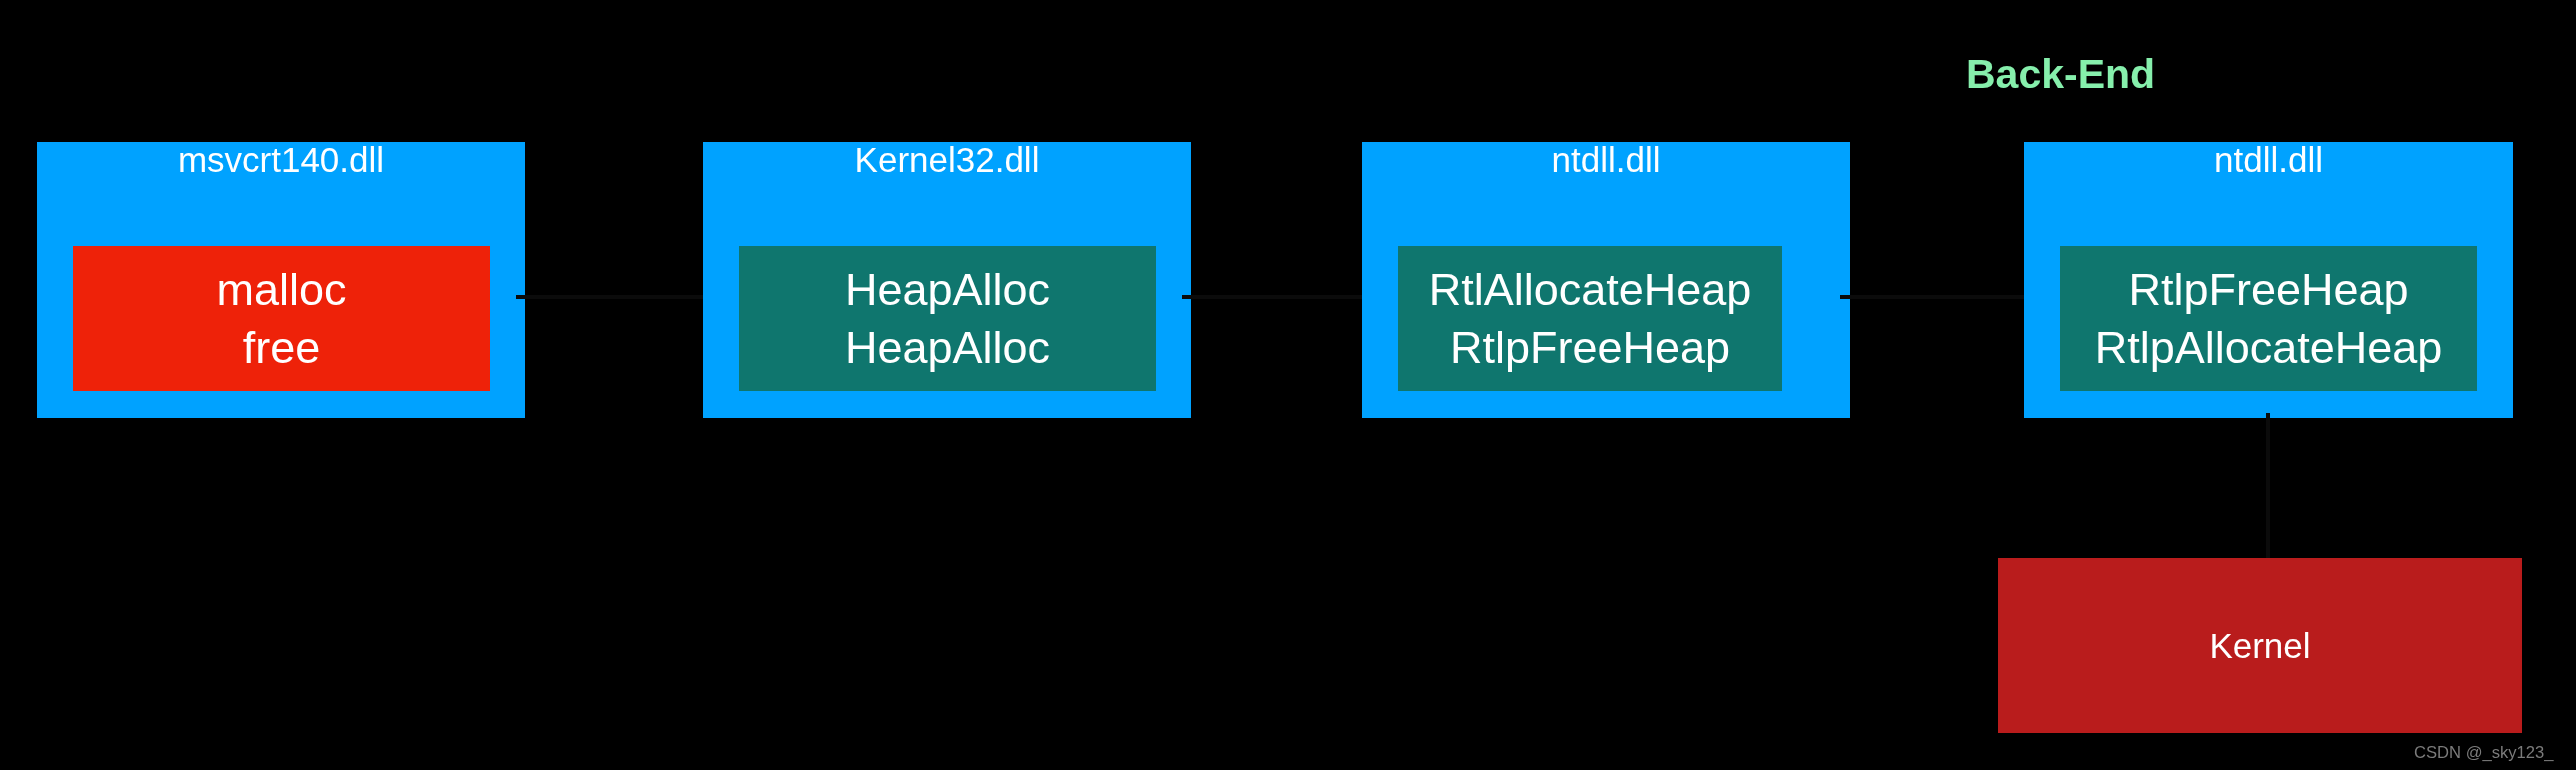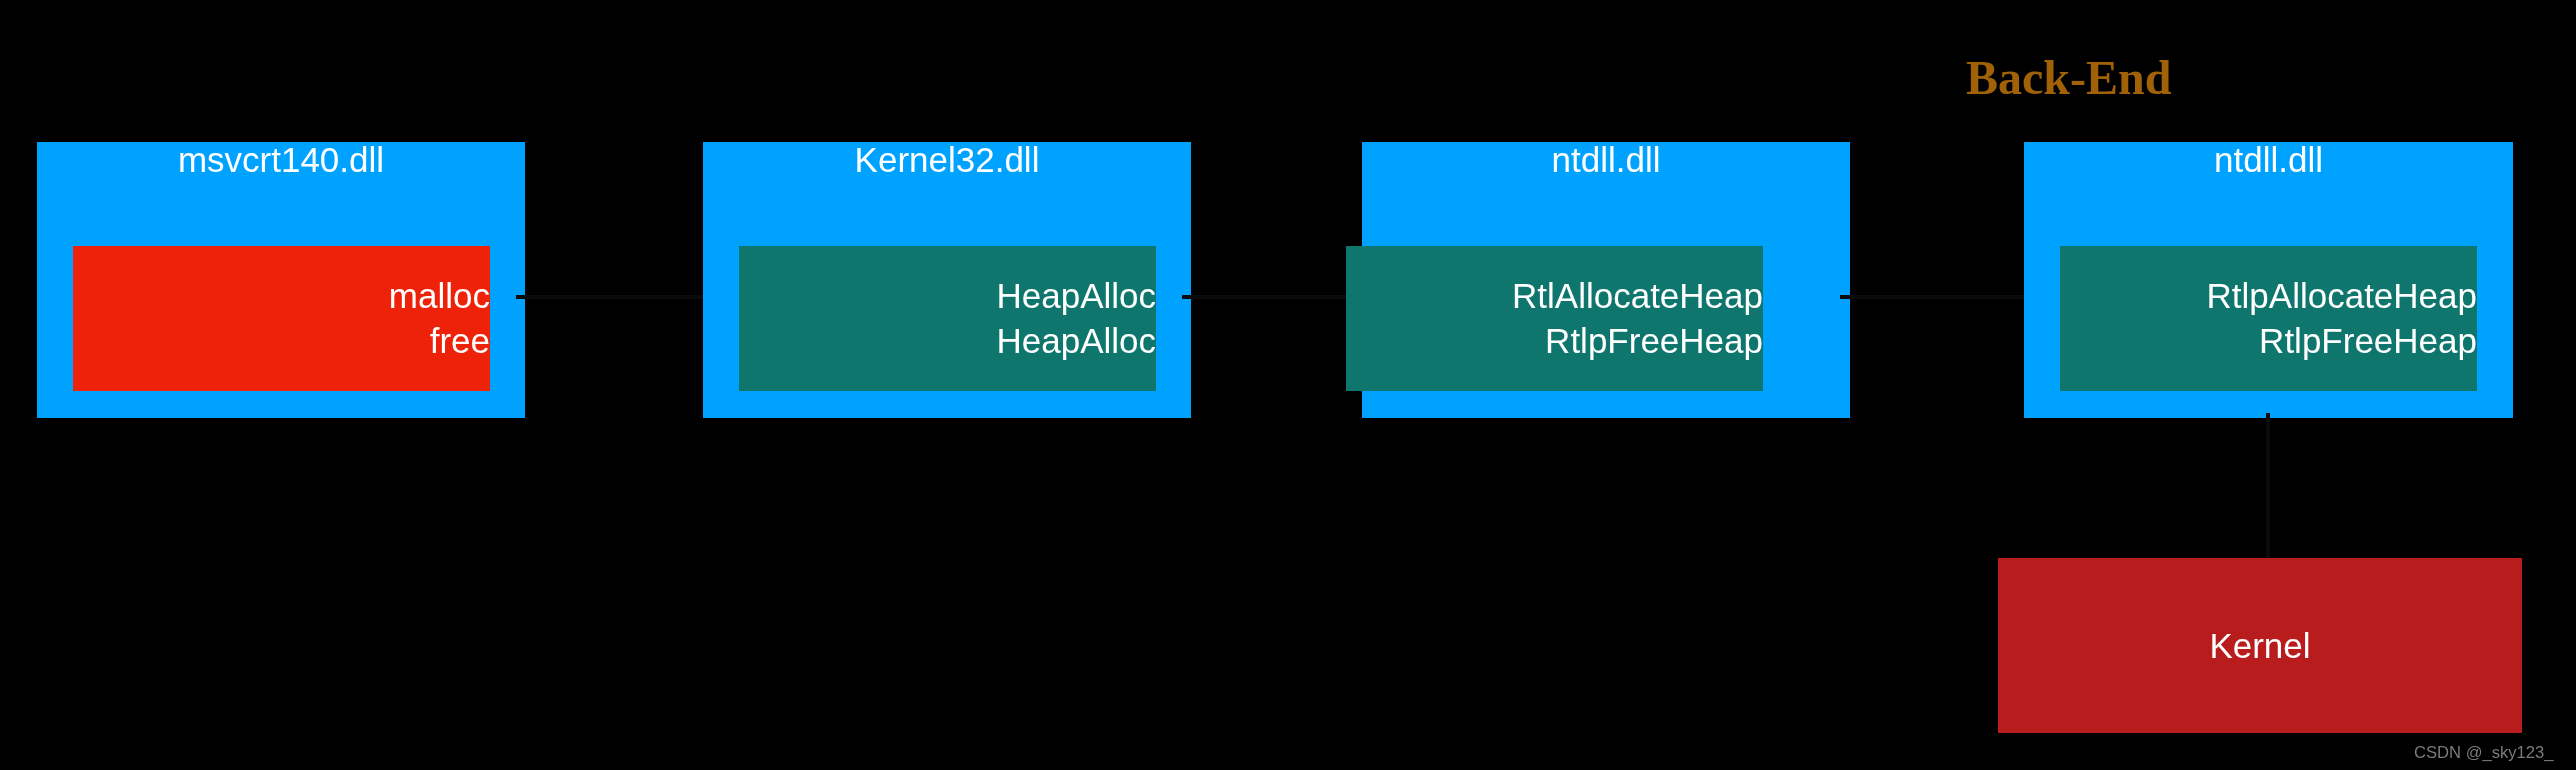--- a/index.html
+++ b/index.html
@@ -16,27 +16,26 @@
     position: relative;
     width: 2576px;
     height: 770px;
     background: #000000;
     overflow: hidden;
   }
 
   
   .section-title {
     position: absolute;
-    color: #a16207;
+    color: #86efac;
     font-weight: bold;
-    font-size: 48px;
+    font-size: 41px;
     letter-spacing: 0px;
     white-space: nowrap;
     line-height: 1;
-    font-family: Liberation Serif, serif;
   }
 
   
   .module-box {
     position: absolute;
     background: #00a2ff;
     box-sizing: border-box;
     display: flex;
     flex-direction: column;
     align-items: center;
@@ -48,24 +47,24 @@
     white-space: nowrap;
     text-align: center;
   }
 
   
   .func-box {
     position: absolute;
     box-sizing: border-box;
     display: flex;
     flex-direction: column;
-    align-items: flex-end;
+    align-items: center;
     justify-content: center;
     color: #ffffff;
-    font-size: 35px;
+    font-size: 45px;
     line-height: 1.28;
     text-align: center;
     white-space: nowrap;
   }
   .func-box.red   { background: #ee2209; }
   .func-box.green { background: #0f766e; }
   .func-line { display: block; }
 
   
   .kernel-box {
@@ -125,33 +124,33 @@
   <div class="func-box green" style="left:739px; top:246px; width:417px; height:145px;">
     <span class="func-line">HeapAlloc</span>
     <span class="func-line">HeapAlloc</span>
   </div>
 
   <div class="connector-h" style="left:1182px; top:295px; width:188px;"></div>
 
   <div class="module-box" style="left:1362px; top:142px; width:488px; height:276px;">
     <div class="module-title">ntdll.dll</div>
   </div>
-  <div class="func-box green" style="left:1346px; top:246px; width:417px; height:145px;">
+  <div class="func-box green" style="left:1398px; top:246px; width:384px; height:145px;">
     <span class="func-line">RtlAllocateHeap</span>
     <span class="func-line">RtlpFreeHeap</span>
   </div>
 
   <div class="connector-h" style="left:1840px; top:295px; width:188px;"></div>
 
   <div class="module-box" style="left:2024px; top:142px; width:489px; height:276px;">
     <div class="module-title">ntdll.dll</div>
   </div>
   <div class="func-box green" style="left:2060px; top:246px; width:417px; height:145px;">
+    <span class="func-line">RtlpFreeHeap</span>
     <span class="func-line">RtlpAllocateHeap</span>
-    <span class="func-line">RtlpFreeHeap</span>
   </div>
 
   <div class="connector-v" style="left:2266px; top:413px; width:4.4px; height:150px;"></div>
 
   <div class="kernel-box" style="left:1998px; top:558px; width:524px; height:175px;">
     <span>Kernel</span>
   </div>
 
   <div class="watermark" style="left:2414px; top:745px;text-align:right;">CSDN @_sky123_</div>
 

